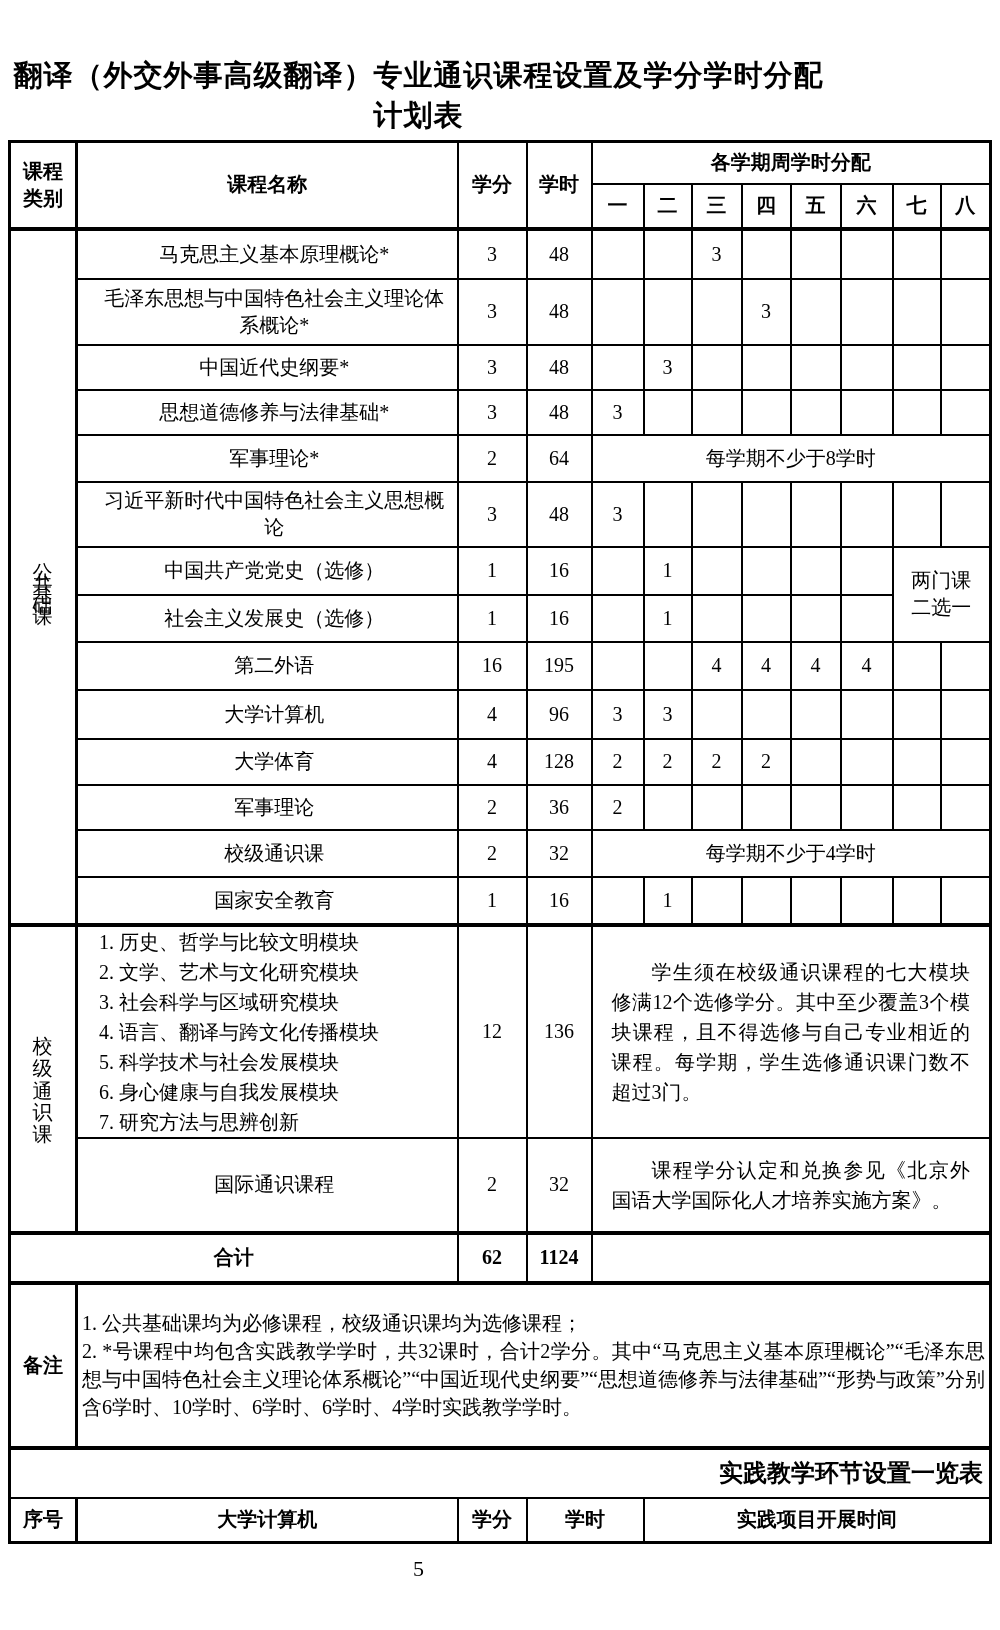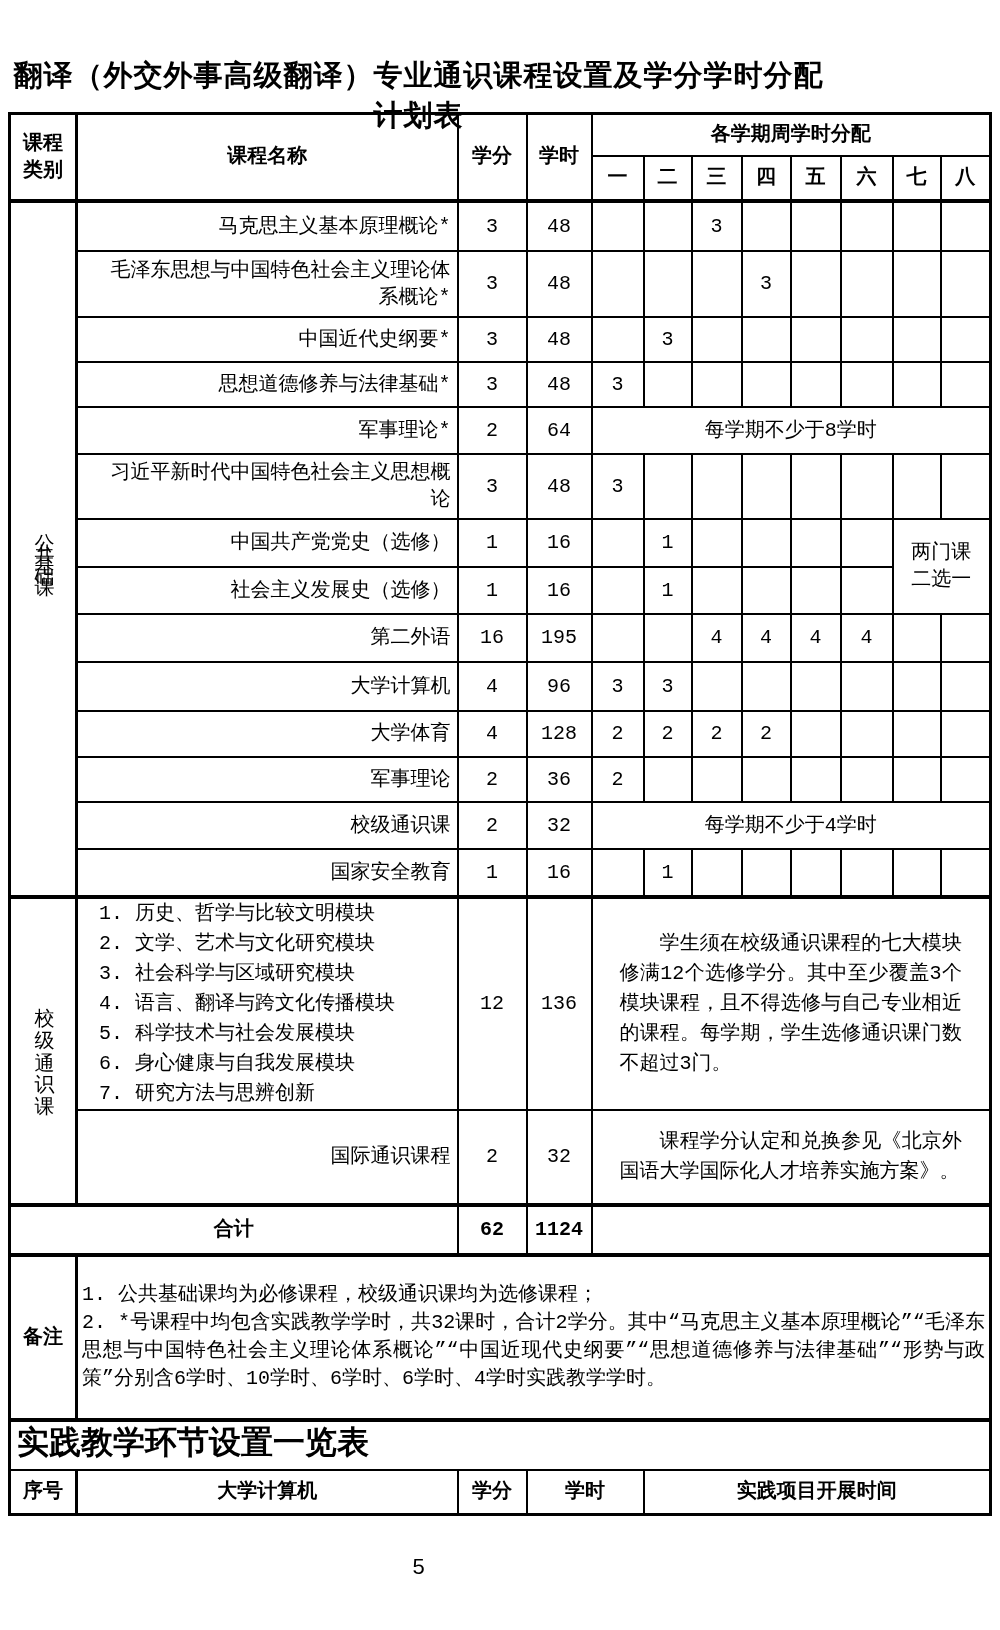--- a/index.html
+++ b/index.html
@@ -1,38 +1,38 @@
 <!DOCTYPE html>
 <html><head>
 <meta charset="utf-8">
 <style>
   html,body{margin:0;padding:0;background:#fff;}
   .page{position:relative;width:837px;height:1630px;background:#ffffff;
-        font-family:Liberation Mono, monospace;color:#000;}
+        font-family:Liberation Serif, serif;color:#000;}
   .doc-title{position:absolute;top:56px;left:0;width:100%;text-align:center;
         font-size:29px;font-weight:bold;letter-spacing:1px;margin:0;}
-  table.main{position:absolute;left:8px;top:112px;width:983px;
+  table.main{position:absolute;left:8px;top:140px;width:983px;
         border-collapse:collapse;table-layout:fixed;border:3px solid #000;}
   td{border:2px solid #000;font-size:20px;padding:0 6px;vertical-align:middle;
      overflow:hidden;line-height:1.35;}
   .c{text-align:center;padding:0 2px;}
-  .name{text-align:right;padding-left:20px;}
+  .name{text-align:center;padding-left:20px;}
   .bold{font-weight:bold;}
   .preline{white-space:pre-line;}
   .thickb{border-bottom-width:4px;}
   .colsep{border-right-width:3px;}
   .vert{text-align:center;}
   .vtext{writing-mode:vertical-lr;text-orientation:upright;display:inline-block;
          letter-spacing:11px;line-height:1.1;}
   .vtext2{letter-spacing:22px;}
   .modules{line-height:30px;white-space:pre-line;padding-left:21px;}
-  .note{text-align:justify;text-indent:2em;line-height:30px;padding:0 27px;}
+  .note{text-align:justify;text-indent:2em;line-height:30px;padding:0 19px;}
   .remarks{white-space:pre-line;text-align:justify;line-height:28px;
            padding:4px 4px;vertical-align:middle;}
-  .ptitle{font-size:32px;font-weight:bold;text-align:left;}
+  .ptitle{font-size:24px;font-weight:bold;text-align:right;}
   .page-num{position:absolute;top:1556px;left:0;width:100%;text-align:center;font-size:22px;}
 </style>
 </head>
 <body>
 
 <div class="page">
   <h1 class="doc-title">翻译（外交外事高级翻译）专业通识课程设置及学分学时分配计划表</h1>
 
   <table class="main">
     <colgroup>

